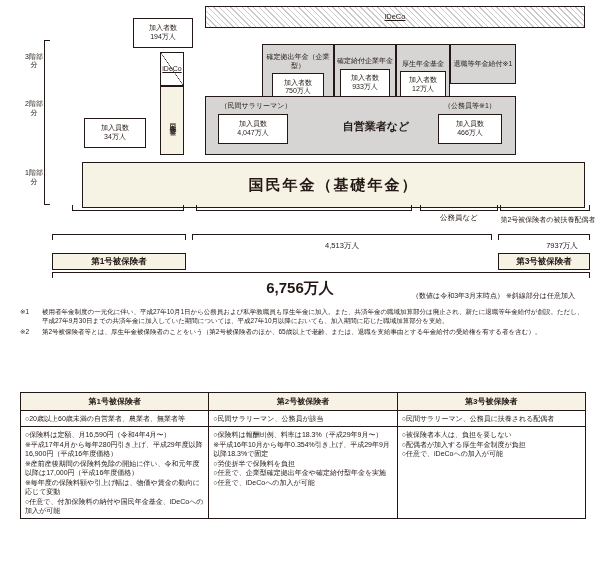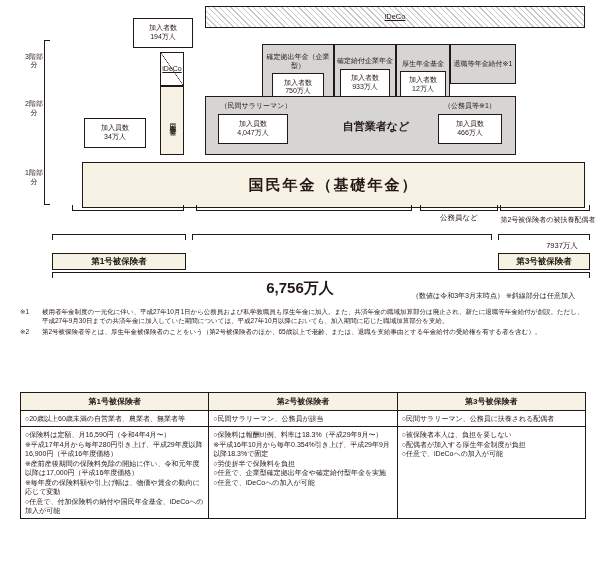--- a/index.html
+++ b/index.html
@@ -150,20 +150,23 @@
   <div class="abs ctr tiny" style="left:500px;top:209px;width:96px;height:22px;line-height:1.25;">
     <span>第2号被保険者の被扶養配偶者</span>
   </div>
 
   <div class="abs brk-top" style="left:52px;top:234px;width:134px;height:6px;"></div>
   <div class="abs bd creamfill ctr md" style="left:52px;top:253px;width:134px;height:17px;font-weight:bold;">
     <span>第1号被保険者</span>
   </div>
 
   <div class="abs brk-top" style="left:192px;top:234px;width:300px;height:6px;"></div>
+  <div class="abs ctr sm" style="left:192px;top:240px;width:300px;height:12px;">
+    <span>4,513万人</span>
+  </div>
 
   <div class="abs brk-top" style="left:498px;top:234px;width:92px;height:6px;"></div>
   <div class="abs ctr sm" style="left:516px;top:240px;width:92px;height:12px;">
     <span>7937万人</span>
   </div>
   <div class="abs bd creamfill ctr md" style="left:498px;top:253px;width:92px;height:17px;font-weight:bold;">
     <span>第3号被保険者</span>
   </div>
 
   <div class="abs brk-top" style="left:52px;top:272px;width:538px;height:6px;"></div>

